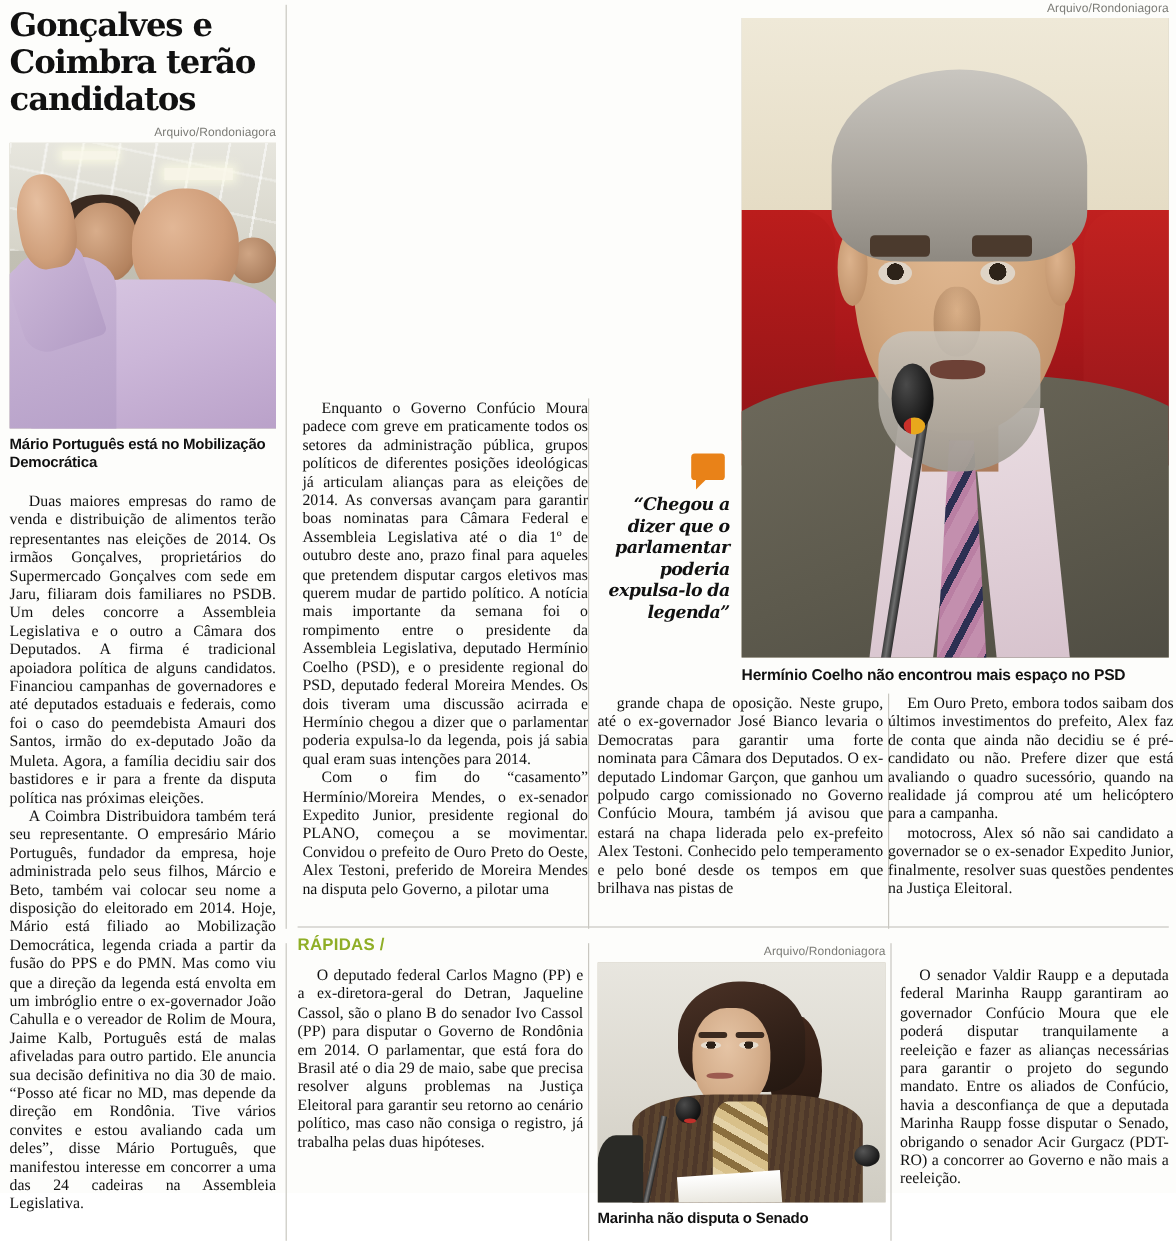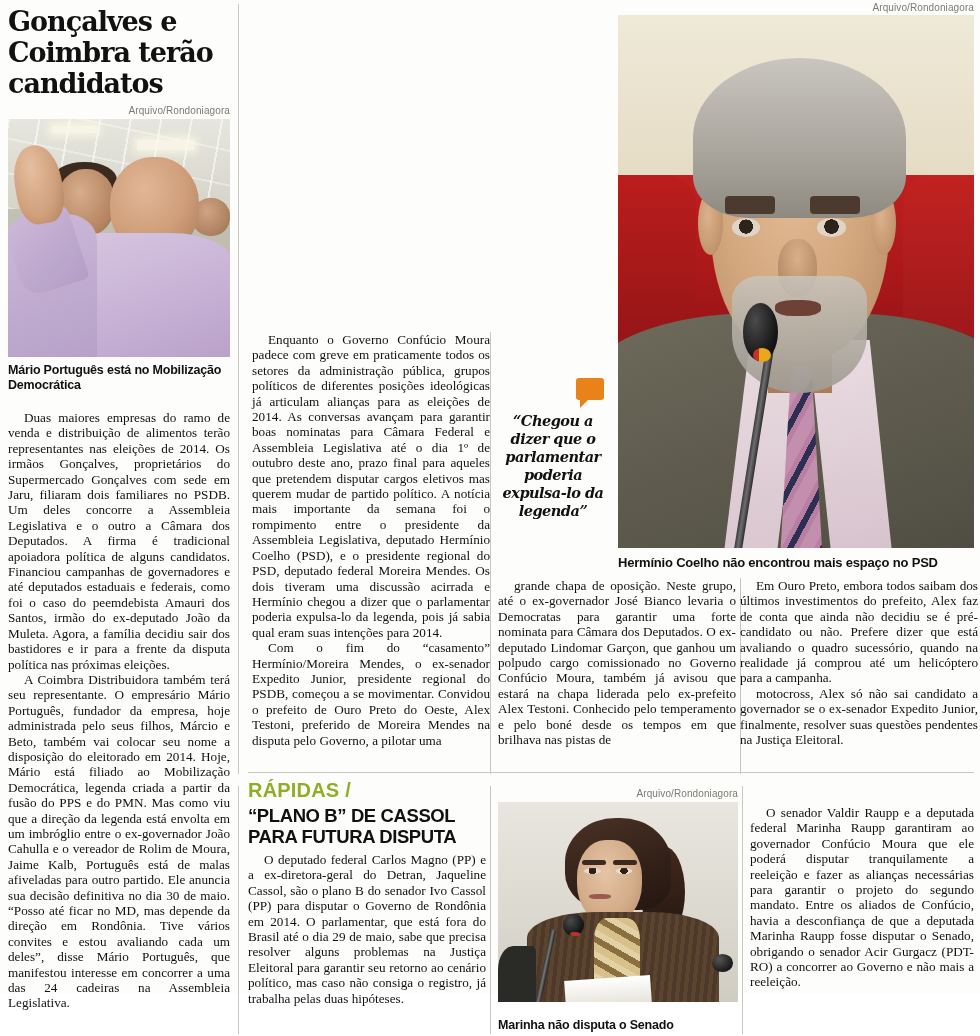--- a/index.html
+++ b/index.html
@@ -122,21 +122,21 @@
     top: 332px;
     width: 238px;
   }
 
   
   .pullquote {
     position: absolute;
     left: 498px;
     top: 378px;
     width: 110px;
-    text-align: center;
+    text-align: right;
   }
   .bubble {
     width: 28px;
     height: 22px;
     background: #e98218;
     border-radius: 3px;
     position: relative;
     margin-left: auto;
     margin-right: 4px;
   }
@@ -195,21 +195,21 @@
     background: #c9c7c0;
   }
 
   
   .rapidas-label {
     position: absolute;
     left: 248px;
     top: 779px;
     font-family: "Liberation Sans", sans-serif;
     font-weight: bold;
-    font-size: 20px;
+    font-size: 14px;
     letter-spacing: .2px;
     color: #8fae26;
   }
   .sub-head {
     font-family: "Liberation Sans", sans-serif;
     font-weight: bold;
     font-size: 18.5px;
     line-height: 21px;
     letter-spacing: -.4px;
     color: #111;
@@ -474,21 +474,21 @@
 
     <div class="caption left-caption">Mário Português está no Mobilização Democrática</div>
 
     <p class="body">Duas maiores empresas do ramo de venda e distribuição de alimentos terão representantes nas eleições de 2014. Os irmãos Gonçalves, proprietários do Supermercado Gonçalves com sede em Jaru, filiaram dois familiares no PSDB. Um deles concorre a Assembleia Legislativa e o outro a Câmara dos Deputados. A firma é tradicional apoiadora política de alguns candidatos. Financiou campanhas de governadores e até deputados estaduais e federais, como foi o caso do peemdebista Amauri dos Santos, irmão do ex-deputado João da Muleta. Agora, a família decidiu sair dos bastidores e ir para a frente da disputa política nas próximas eleições.</p>
     <p class="body">A Coimbra Distribuidora também terá seu representante. O empresário Mário Português, fundador da empresa, hoje administrada pelo seus filhos, Márcio e Beto, também vai colocar seu nome a disposição do eleitorado em 2014. Hoje, Mário está filiado ao Mobilização Democrática, legenda criada a partir da fusão do PPS e do PMN. Mas como viu que a direção da legenda está envolta em um imbróglio entre o ex-governador João Cahulla e o vereador de Rolim de Moura, Jaime Kalb, Português está de malas afiveladas para outro partido. Ele anuncia sua decisão definitiva no dia 30 de maio. “Posso até ficar no MD, mas depende da direção em Rondônia. Tive vários convites e estou avaliando cada um deles”, disse Mário Português, que manifestou interesse em concorrer a uma das 24 cadeiras na Assembleia Legislativa.</p>
   </div>
 
 
   <div class="mid-body">
     <p class="body">Enquanto o Governo Confúcio Moura padece com greve em praticamente todos os setores da administração pública, grupos políticos de diferentes posições ideológicas já articulam alianças para as eleições de 2014. As conversas avançam para garantir boas nominatas  para Câmara Federal e Assembleia Legislativa até o dia 1º de outubro deste ano, prazo final para aqueles que pretendem disputar cargos eletivos mas querem mudar de partido político. A notícia mais importante da semana foi o rompimento entre o presidente da Assembleia Legislativa, deputado Hermínio Coelho (PSD), e o presidente regional do PSD, deputado federal Moreira Mendes. Os dois tiveram uma discussão acirrada e Hermínio chegou a dizer que o parlamentar poderia expulsa-lo da legenda, pois já sabia qual eram suas intenções para 2014.</p>
-    <p class="body">Com o fim do “casamento” Hermínio/Moreira Mendes, o ex-senador Expedito Junior, presidente regional do PSDB, começou a se movimentar. Convidou o prefeito de Ouro Preto do Oeste, Alex Testoni, preferido de Moreira Mendes na disputa pelo Governo, a pilotar uma</p>
+    <p class="body">Com o fim do “casamento” Hermínio/Moreira Mendes, o ex-senador Expedito Junior, presidente regional do PLANO, começou a se movimentar. Convidou o prefeito de Ouro Preto do Oeste, Alex Testoni, preferido de Moreira Mendes na disputa pelo Governo, a pilotar uma</p>
   </div>
 
   <div class="pullquote">
     <div class="bubble"></div>
     <div class="pq-text">“Chegou a dizer que o parlamentar poderia expulsa-lo da legenda”</div>
   </div>
 
   <div class="right-top">
     <div class="credit">Arquivo/Rondoniagora</div>
     <div class="photo right-photo">
@@ -527,21 +527,20 @@
     </div>
     <div class="c c3">
       <p class="body">Em Ouro Preto, embora todos saibam dos últimos investimentos do prefeito, Alex faz de conta que ainda não decidiu se é pré-candidato ou não. Prefere dizer que está avaliando o quadro sucessório, quando na realidade já comprou até um helicóptero para a campanha.</p>
       <p class="body">motocross, Alex só não sai candidato a governador se o ex-senador Expedito Junior, finalmente, resolver suas questões pendentes na Justiça Eleitoral.</p>
     </div>
   </div>
 
   <div class="rapidas-label">RÁPIDAS /</div>
 
   <div class="col-b1">
-    <h3 class="sub-head">“PLANO B” DE CASSOL PARA FUTURA DISPUTA</h3>
     <p class="body">O deputado federal Carlos Magno (PP) e a ex-diretora-geral do Detran, Jaqueline Cassol, são o plano B do senador Ivo Cassol (PP) para disputar o Governo de Rondônia em 2014. O parlamentar, que está fora do Brasil até o dia 29 de maio, sabe que precisa resolver alguns problemas na Justiça Eleitoral para garantir seu retorno ao cenário político, mas caso não consiga o registro, já trabalha pelas duas hipóteses.</p>
   </div>
 
   <div class="col-b2">
     <div class="credit">Arquivo/Rondoniagora</div>
     <div class="photo bot-photo">
       <div class="ph-inner">
         <div class="bp-bg"></div>
         <div class="bp-hairtail"></div>
         <div class="bp-hair"></div>
@@ -555,20 +554,20 @@
         <div class="bp-inner"></div>
         <div class="bp-scarf"></div>
         <div class="bp-stand"></div>
         <div class="bp-mic"></div>
         <div class="bp-micring"></div>
         <div class="bp-mic2"></div>
         <div class="bp-darkL"></div>
         <div class="bp-paper"></div>
       </div>
     </div>
-    <div class="caption" style="margin-top:16px;">Marinha não disputa o Senado</div>
+    <div class="caption" style="margin-top:6px;">Marinha não disputa o Senado</div>
   </div>
 
   <div class="col-b3">
     <p class="body">O senador Valdir Raupp e a deputada federal Marinha Raupp garantiram ao governador Confúcio Moura que ele poderá disputar tranquilamente a reeleição e fazer as alianças necessárias para garantir o projeto do segundo mandato. Entre os aliados de Confúcio, havia a desconfiança de que a deputada Marinha Raupp fosse disputar o Senado, obrigando o senador Acir Gurgacz (PDT-RO) a concorrer ao Governo e não mais a reeleição.</p>
   </div>
 
 </div>
 
 </body></html>

